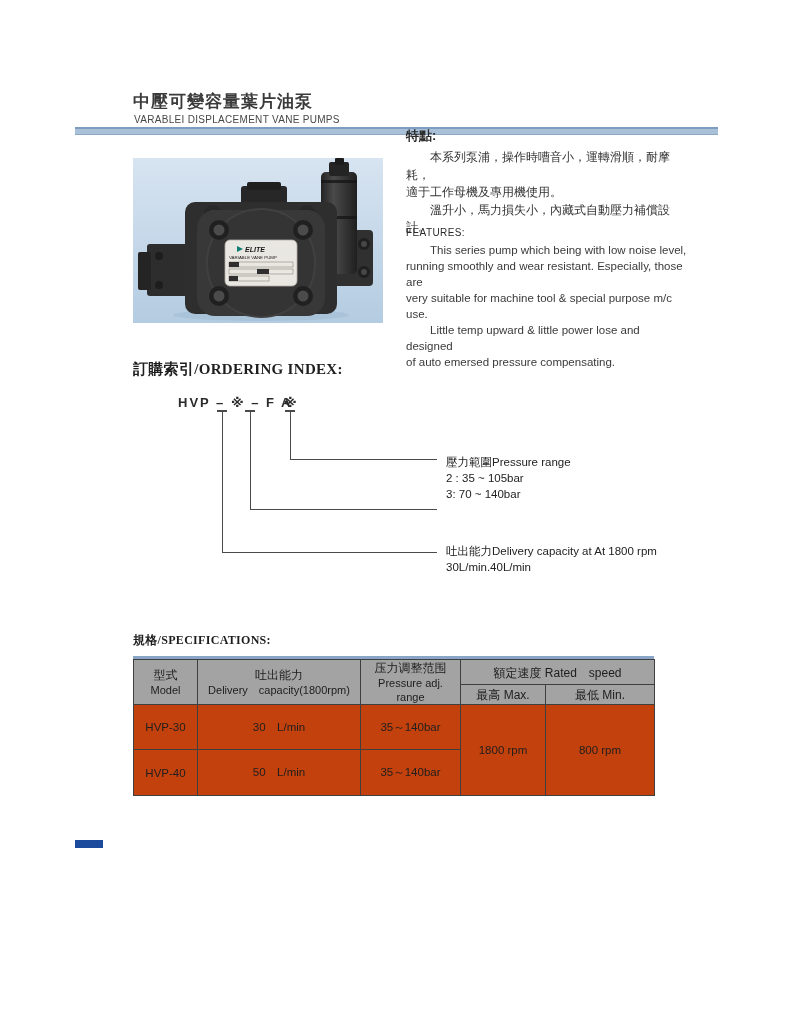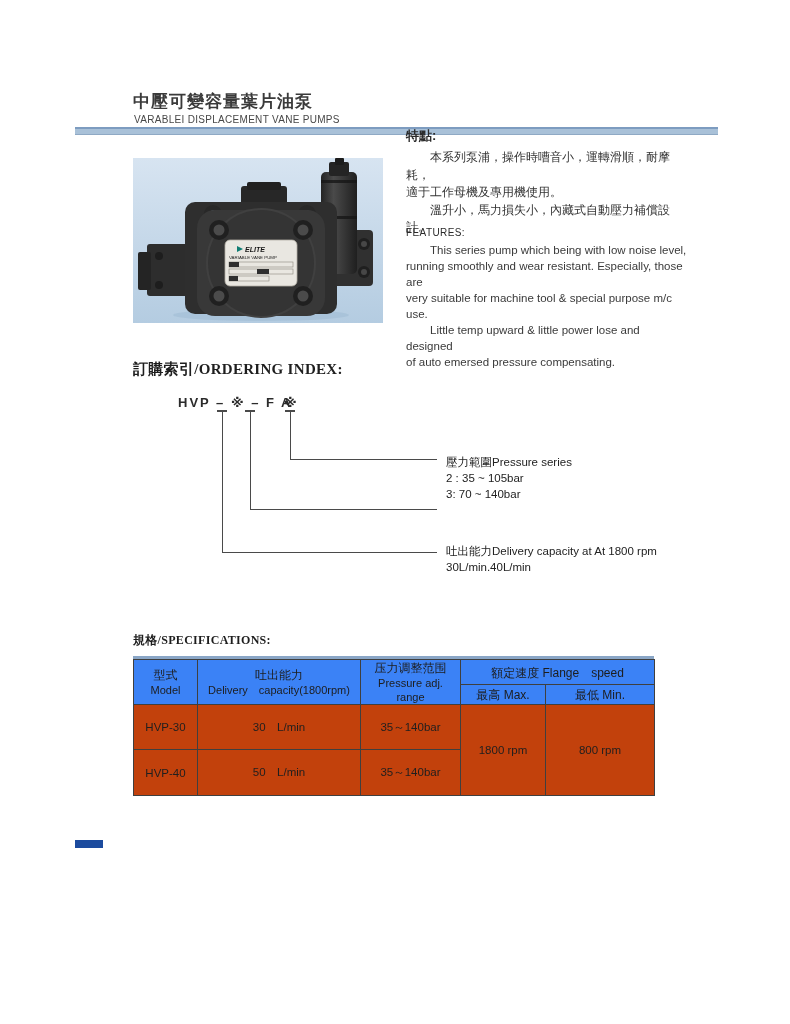--- a/index.html
+++ b/index.html
@@ -48,21 +48,21 @@
 
   
   .spec-heading { position:absolute; left:133px; top:632px; font-size:12px; font-weight:700;
                   font-family:"Liberation Serif","DejaVu Serif",serif; color:#1e1e1e; letter-spacing:.3px; }
   .table-topline { position:absolute; left:133px; top:656px; width:521px; height:3px; background:#8aa6c6; }
   .spec-table-wrap { position:absolute; left:133px; top:659px; }
   table.spec { border-collapse:collapse; table-layout:fixed; width:521px;
                border:1.5px solid #3a3a3a; }
   table.spec td { border:1px solid #3f3f3f; text-align:center; vertical-align:middle;
                   padding:0; overflow:hidden; }
-  td.hcell { background:#3b82f6; }
+  td.hcell { background:#a3a3a3; }
   .zh-hd { font-family:"Liberation Serif","DejaVu Serif",serif; font-size:12px; color:#1d1d1d; display:block; line-height:15px; }
   .en-hd { font-size:11px; color:#1d1d1d; display:block; line-height:14px; }
   .inline-hd { font-size:12px; color:#1d1d1d; }
   tr.h1 td { height:25px; }
   tr.h2 td { height:19px; }
   tr.body td { height:45px; font-size:11.5px; color:#1f1f1f; background:#c2410c; }
 
   
   .side-bar { position:absolute; left:75px; top:840px; width:28px; height:109px; background:#1c4b9e; }
   .page-badge { position:absolute; left:100px; top:907px; width:37px; height:22px;
@@ -173,21 +173,21 @@
   <div class="code-left">HVP – ※ – F A</div>
   <div class="code-right">※</div>
   <div class="tick tick1"></div>
   <div class="tick tick2"></div>
   <div class="tick tick3"></div>
   <div class="conn conn-delivery"></div>
   <div class="conn conn-mounting"></div>
   <div class="conn conn-pressure"></div>
 
   <div class="callout callout-pressure">
-    <div>壓力範圍Pressure series</div>
+    <div>壓力範圍Pressure range</div>
     <div>2 : 35 ~ 105bar</div>
     <div>3: 70 ~ 140bar</div>
   </div>
   <div class="callout callout-delivery">
     <div>吐出能力Delivery capacity at At 1800 rpm</div>
     <div>30L/min.40L/min</div>
   </div>
 
   <div class="spec-heading">規格/SPECIFICATIONS:</div>
   <div class="table-topline"></div>
@@ -208,21 +208,21 @@
           </td>
           <td class="hcell" rowspan="2">
             <span class="zh-hd">吐出能力</span>
             <span class="en-hd">Delivery　capacity(1800rpm)</span>
           </td>
           <td class="hcell" rowspan="2">
             <span class="zh-hd">压力调整范围</span>
             <span class="en-hd">Pressure adj.　range</span>
           </td>
           <td class="hcell" colspan="2">
-            <span class="inline-hd">額定速度 Flange　speed</span>
+            <span class="inline-hd">額定速度 Rated　speed</span>
           </td>
         </tr>
         <tr class="h2">
           <td class="hcell">
             <span class="inline-hd">最高 Max.</span>
           </td>
           <td class="hcell">
             <span class="inline-hd">最低 Min.</span>
           </td>
         </tr>

